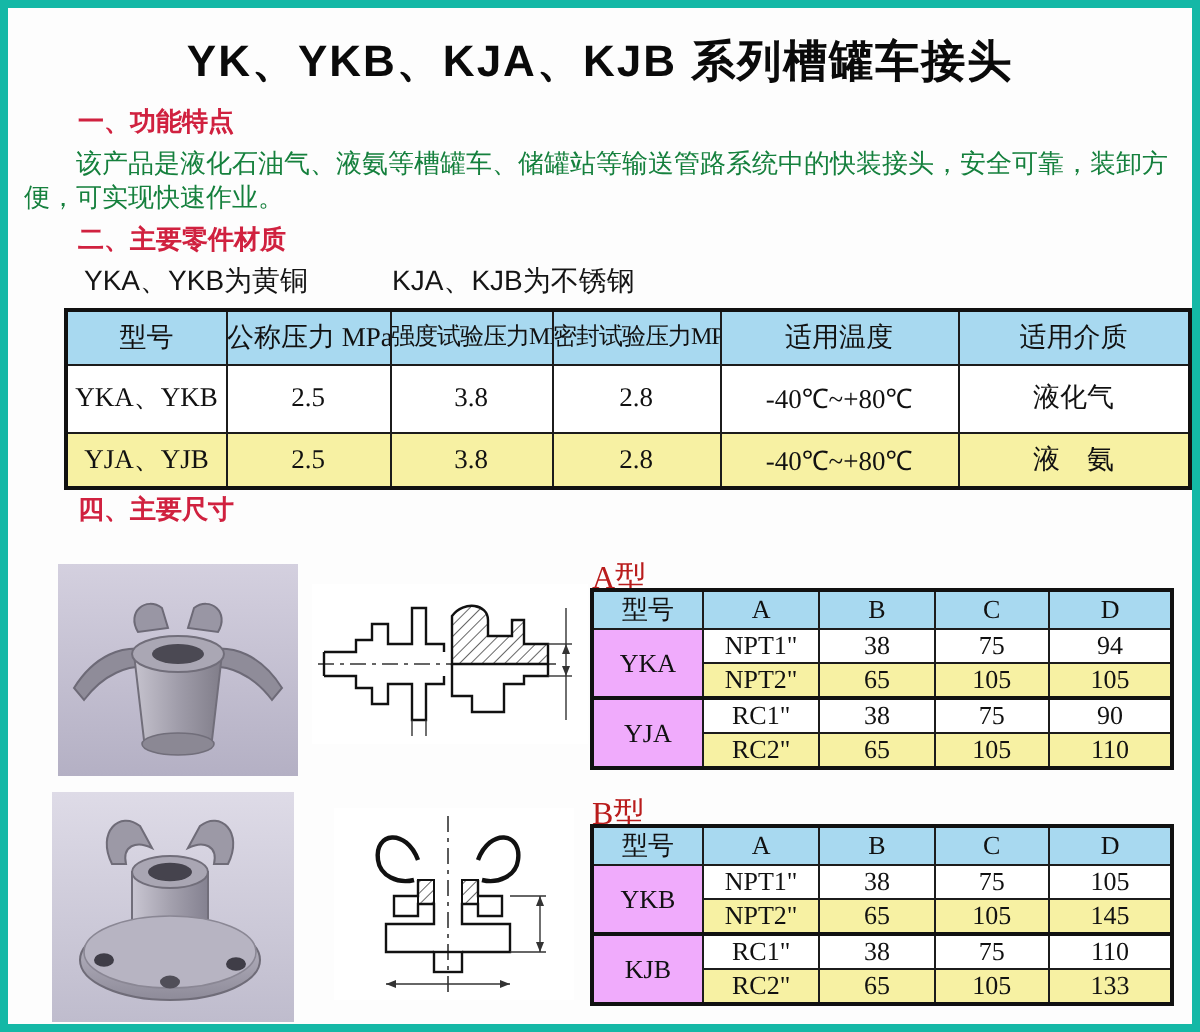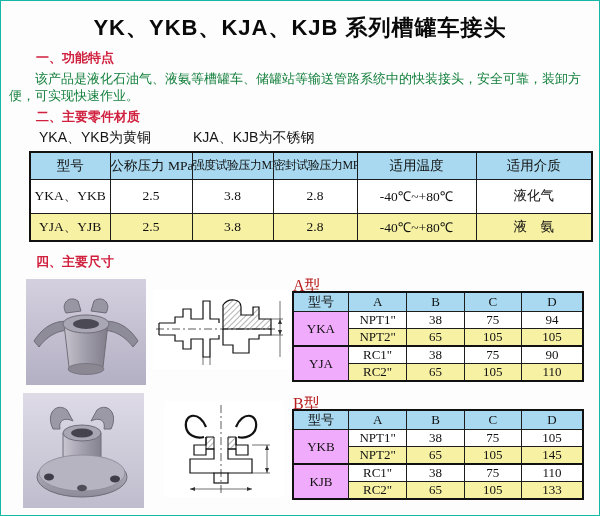--- a/index.html
+++ b/index.html
@@ -1,18 +1,18 @@
 <!DOCTYPE html>
 <html><head>
 <meta charset="utf-8">
 <style>
   html,body{margin:0;padding:0;background:#ffffff;}
   .page{
     position:relative;width:600px;height:516px;box-sizing:border-box;
-    background:#fdfdfd;border:1px solid #14b8a6;overflow:hidden;
+    background:#fdfdfd;border:4px solid #14b8a6;overflow:hidden;
     font-family:"Liberation Sans",sans-serif;color:#111;
   }
   .title{
     margin:12px 0 6px 0;text-align:center;
     font-size:22px;font-weight:bold;letter-spacing:1px;color:#0a0a0a;
   }
   .sec-head{
     margin:4px 0 3px 35px;font-size:13px;font-weight:bold;color:#d0213f;
   }
   .para{
@@ -106,21 +106,21 @@
         <td>YJA、YJB</td>
         <td>2.5</td>
         <td>3.8</td>
         <td>2.8</td>
         <td>-40℃~+80℃</td>
         <td>液　氨</td>
       </tr>
     </tbody>
   </table>
 
-  <div class="sec-head" style="margin-top:11px">四、主要尺寸</div>
+  <div class="sec-head" style="margin-top:1px">四、主要尺寸</div>
 
   <svg class="img-abs" style="left:25px;top:278px" width="120" height="106" viewBox="0 0 120 106">
     <defs>
       <linearGradient id="pbgA" x1="0" y1="0" x2="0" y2="1">
         <stop offset="0" stop-color="#d4d0df"></stop>
           <stop offset="1" stop-color="#b4b0c4"></stop>
       </linearGradient>
       <linearGradient id="cupA" x1="0" y1="0" x2="1" y2="0">
         <stop offset="0" stop-color="#c6c3ce"></stop>
           <stop offset="0.5" stop-color="#a09daa"></stop>

